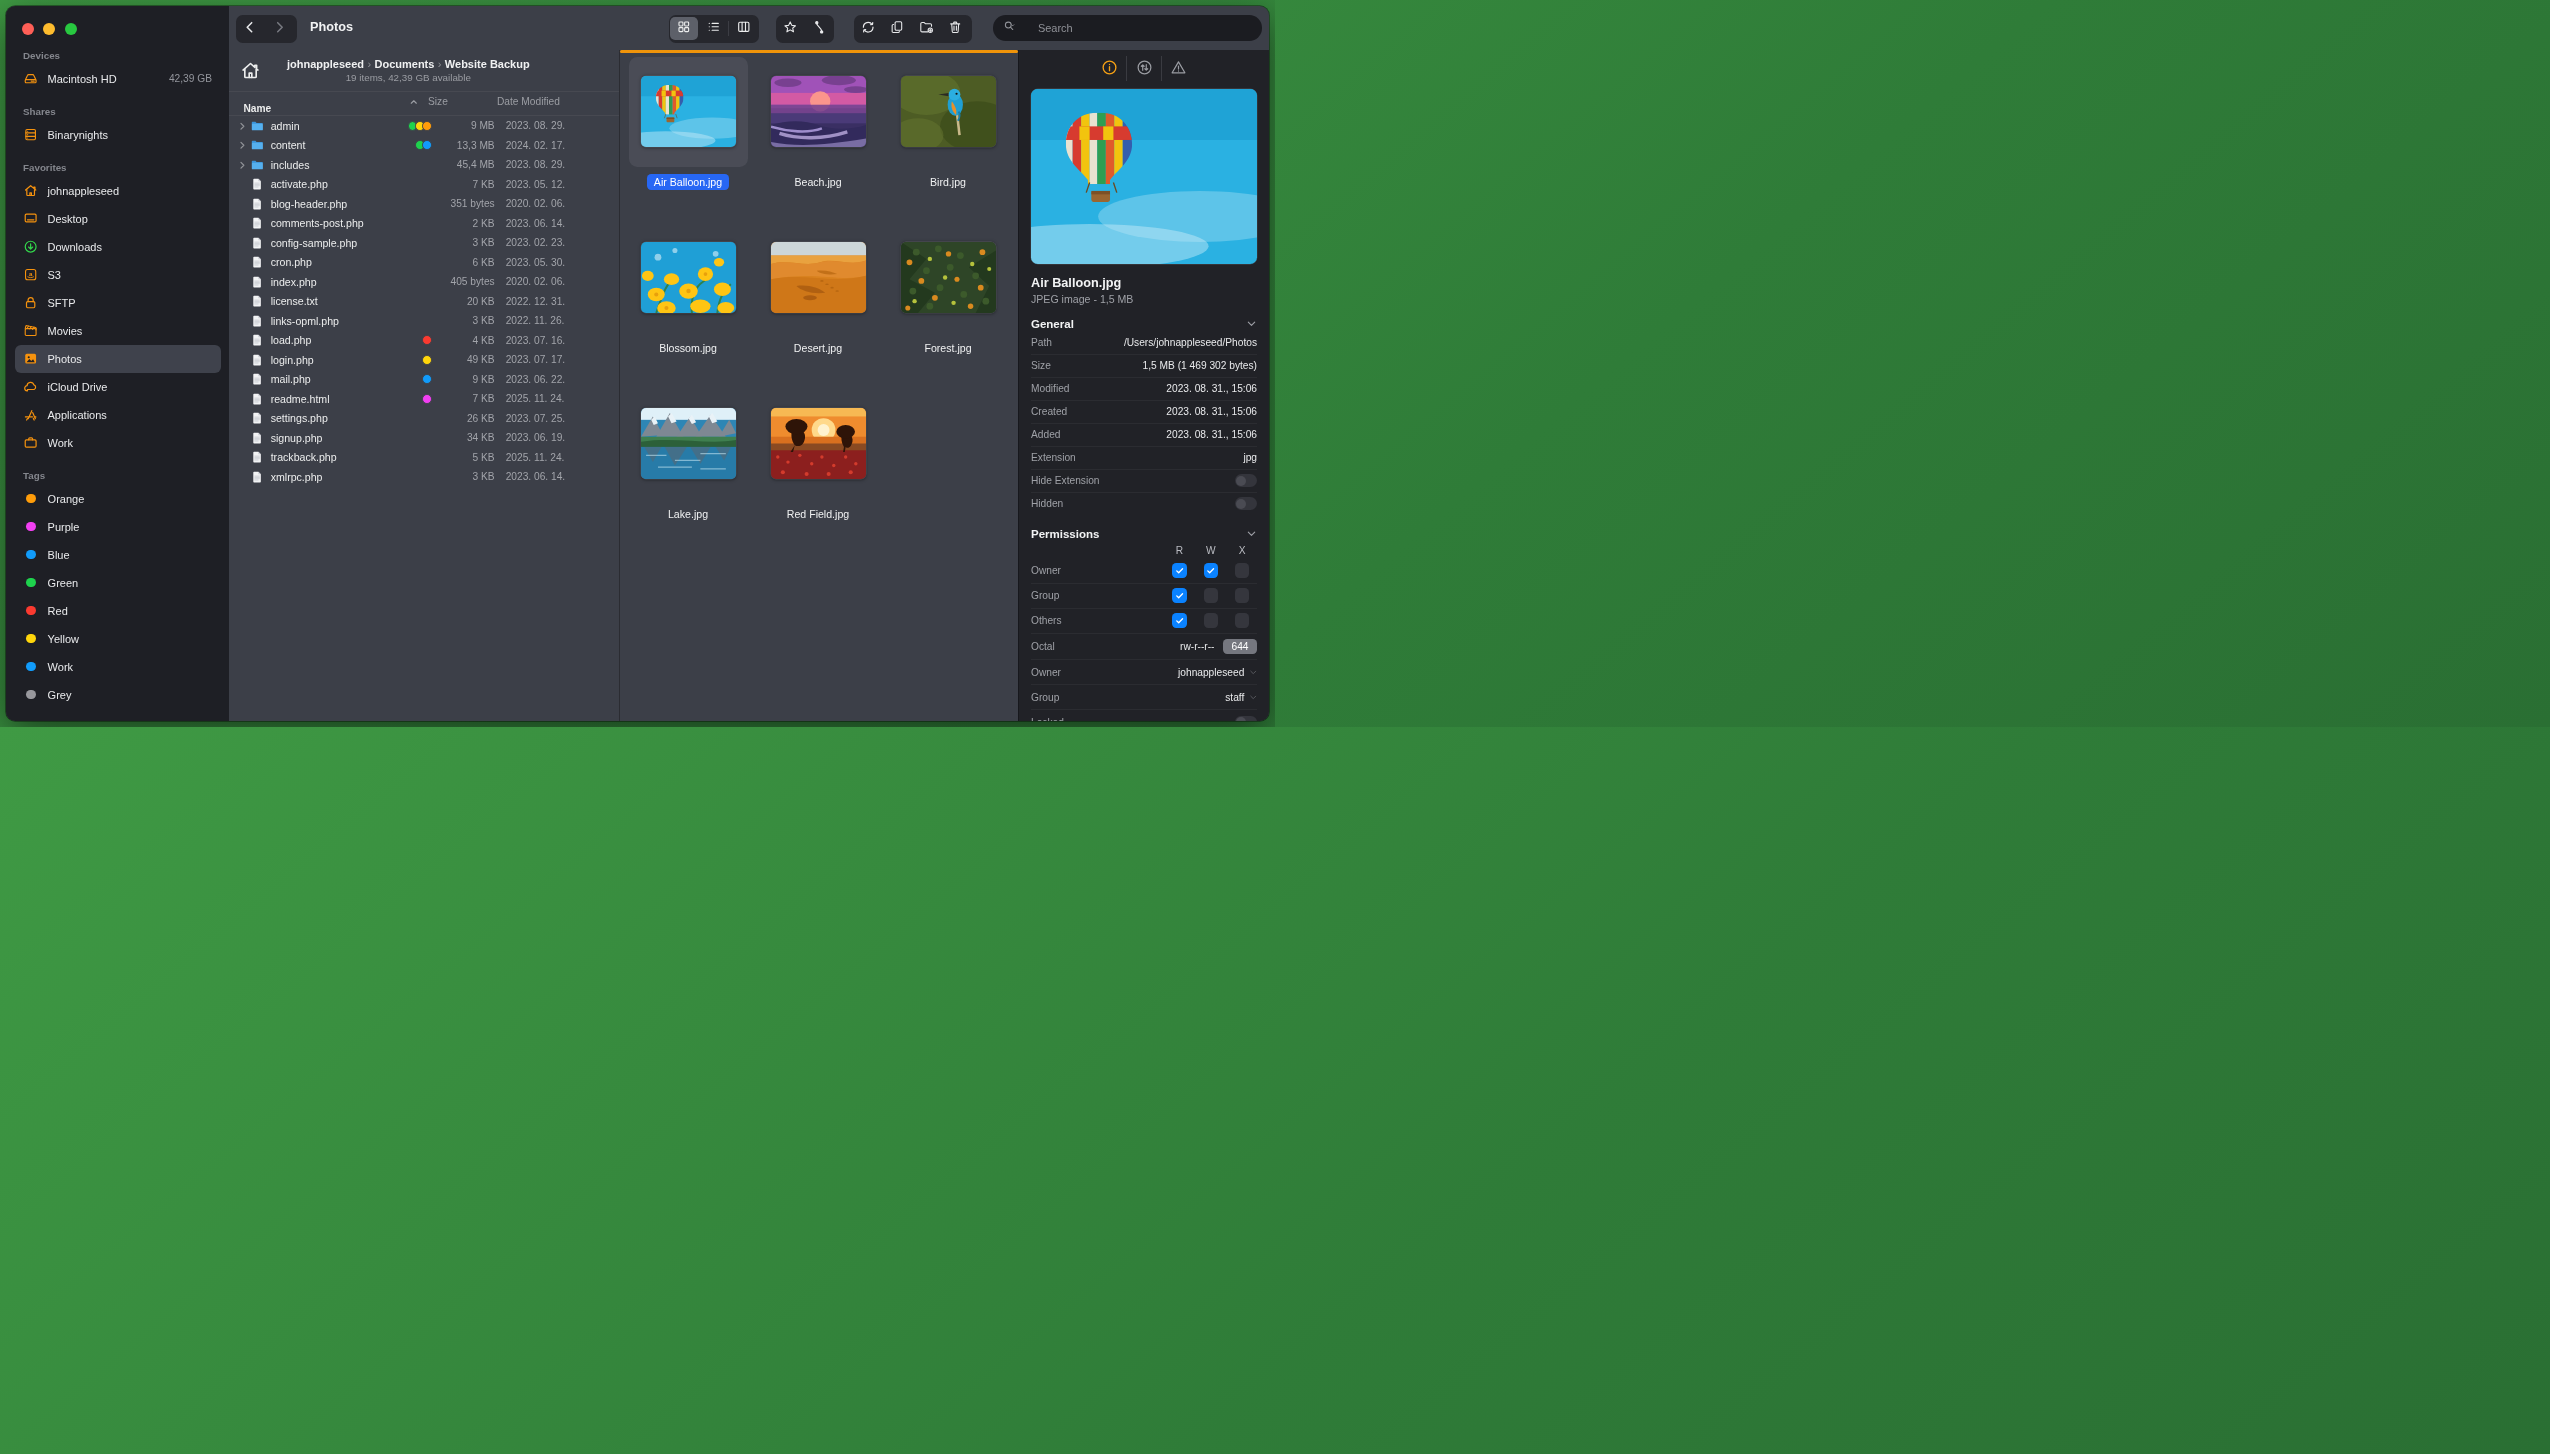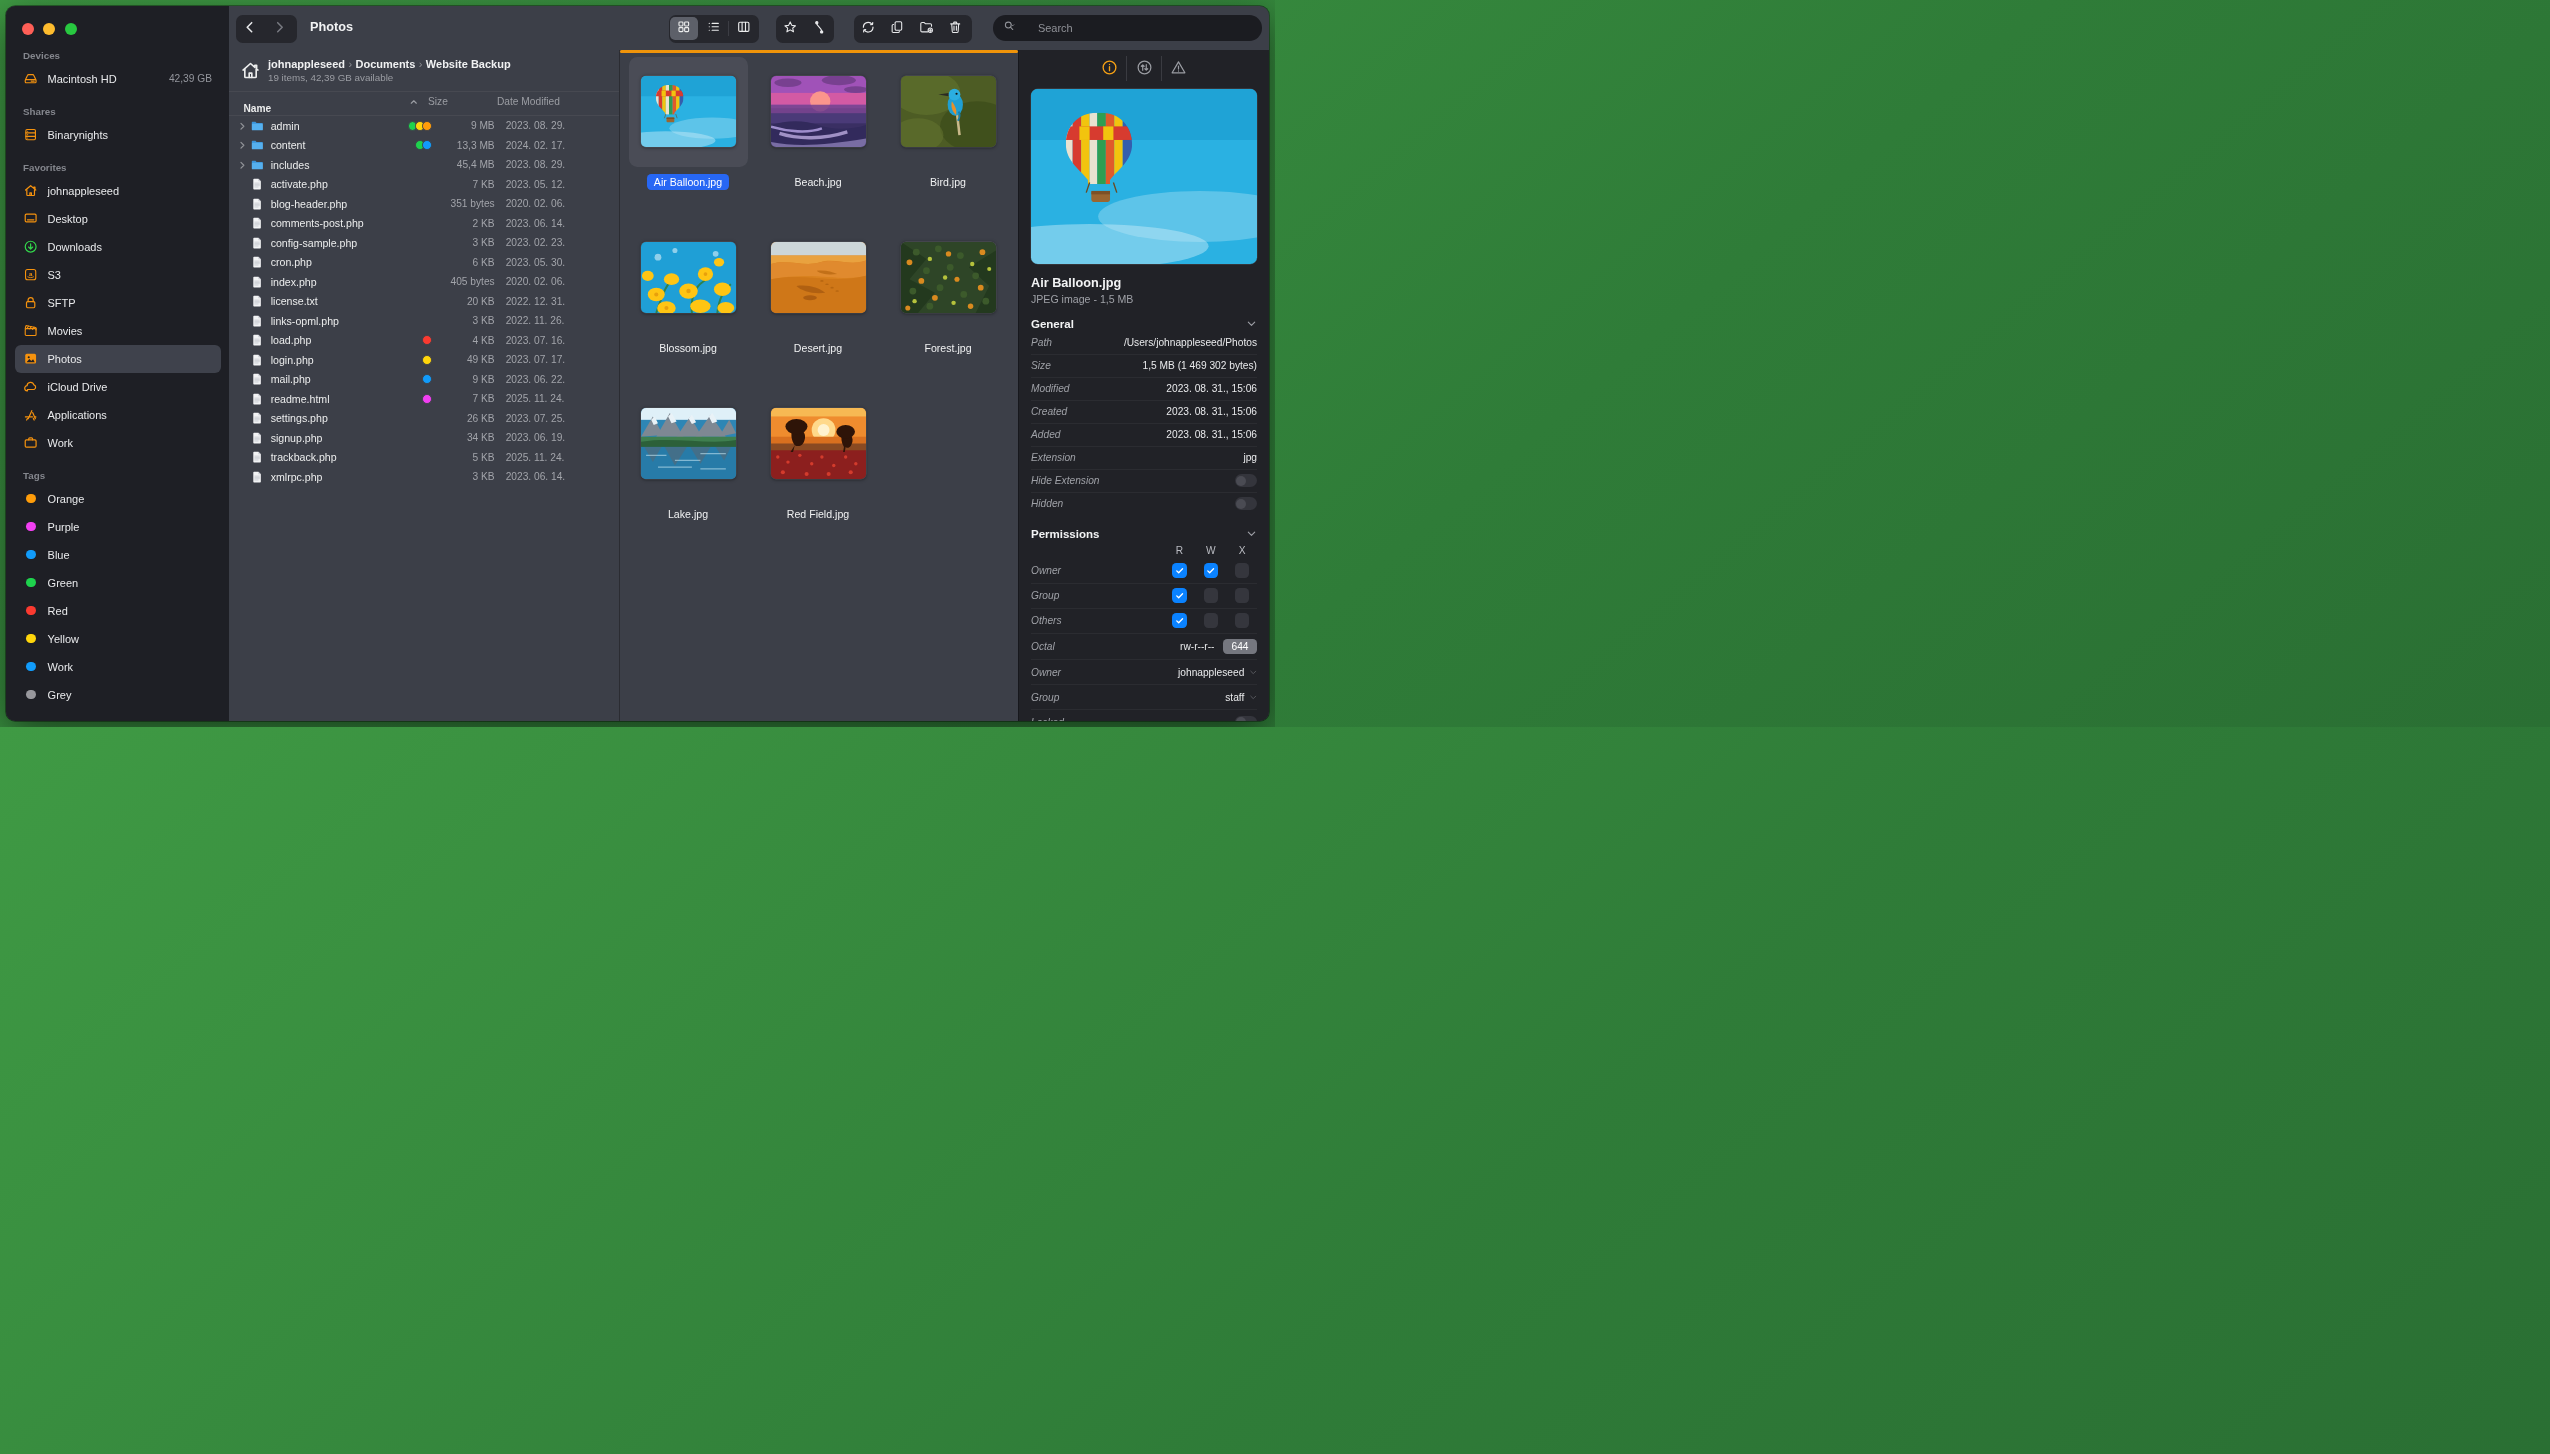--- a/index.html
+++ b/index.html
@@ -38,21 +38,21 @@
   .seg.active{background:#5d6069;}
   .seg svg{width:13.6px;height:13.6px;}
   .vdiv{width:0.8px;height:15.3px;background:#3c3d44;}
   .tb-title{position:absolute;left:81px;top:14.4px;font-size:12.7px;font-weight:700;color:#f2f3f4;}
   .search{position:absolute;left:764px;right:6.8px;top:9.3px;height:25.5px;border-radius:12.7px;background:#1b1c21;display:flex;align-items:center;padding:0 10.2px;color:#8f9197;gap:22px;}
   .search svg{width:12.7px;height:12.7px;flex:none;}
   .search .ph{font-size:11px;color:#8f9197;}
   
   .content{flex:1;display:flex;min-height:0;}
   .file-pane{width:391px;flex:none;box-sizing:border-box;border-right:0.8px solid #2b2c32;display:flex;flex-direction:column;}
-  .pane-head{height:41px;flex:none;display:flex;align-items:center;padding:0 0 0 11px;gap:7px;}
+  .pane-head{height:41px;flex:none;display:flex;align-items:center;padding:0 0 0 11px;gap:26px;text-align:center;}
   .pane-head .home-ic{width:21px;height:21px;color:#eceded;flex:none;}
   .pane-head .home-ic svg{width:21px;height:21px;}
   .ph-crumb{font-size:11px;color:#f0f1f2;font-weight:600;white-space:nowrap;}
   .ph-crumb .sep{color:#8e9095;font-weight:400;padding:0 3.4px;}
   .ph-status{font-size:9.8px;color:#9b9da3;margin-top:1.7px;}
   .colhead{height:23px;flex:none;position:relative;border-top:0.8px solid #474951;border-bottom:0.8px solid #474951;font-size:10.2px;}
   .colhead span{position:absolute;top:4.2px;}
   .ch-name{left:14.4px;color:#eceded;font-weight:600;margin-top:7px;}
   .ch-caret{left:181px;top:6px;color:#9b9da3;}
   .ch-caret svg{width:7.6px;height:6px;}
@@ -89,21 +89,21 @@
   .itab-div{width:0.8px;height:25.5px;background:#3a3b41;}
   .preview{height:175px;flex:none;border-radius:6.8px;position:relative;overflow:hidden;margin-top:3.4px;box-shadow:0 0 0 0.4px rgba(255,255,255,.18);}
   .preview svg{position:absolute;inset:0;width:100%;height:100%;}
   .insp-title{font-size:12.7px;font-weight:700;color:#f2f3f4;margin-top:12px;}
   .insp-sub{font-size:10.6px;color:#9fa1a7;margin-top:2.5px;}
   .sec-head{display:flex;align-items:center;margin-top:12px;height:18.7px;}
   .sec-head .t{font-size:11.5px;font-weight:700;color:#f2f3f4;flex:1;}
   .sec-head svg{width:11px;height:11px;color:#9fa1a7;}
   .irow{height:22px;display:flex;align-items:center;border-bottom:0.8px solid #2b2c31;font-size:10.2px;}
   .irow:last-of-type{border-bottom:none;}
-  .irow .k{color:#9fa1a7;flex:1;white-space:nowrap;font-style:italic;}
+  .irow .k{color:#9fa1a7;flex:1;white-space:nowrap;}
   .irow .v{color:#e9eaec;text-align:right;white-space:nowrap;}
   .toggle{width:22px;height:12.7px;border-radius:6.8px;background:#34353c;position:relative;flex:none;}
   .toggle::after{content:"";position:absolute;left:1.3px;top:1.3px;width:10.2px;height:10.2px;border-radius:50%;background:#4a4b53;}
   .rwx-head{height:15.3px;display:flex;align-items:center;font-size:10.2px;color:#b9bbc1;margin-top:1.7px;}
   .rwx-head .sp{flex:1;}
   .rwx-head .c{width:14.4px;text-align:center;flex:none;}
   .cbx{width:14.4px;height:14.4px;border-radius:4.2px;background:#35363d;flex:none;display:flex;align-items:center;justify-content:center;}
   .cbx.on{background:#0a82ff;}
   .cbx.on svg{width:9.3px;height:9.3px;color:#fff;}
   .gap20{width:17px;flex:none;}.gap21{width:18px;flex:none;}

